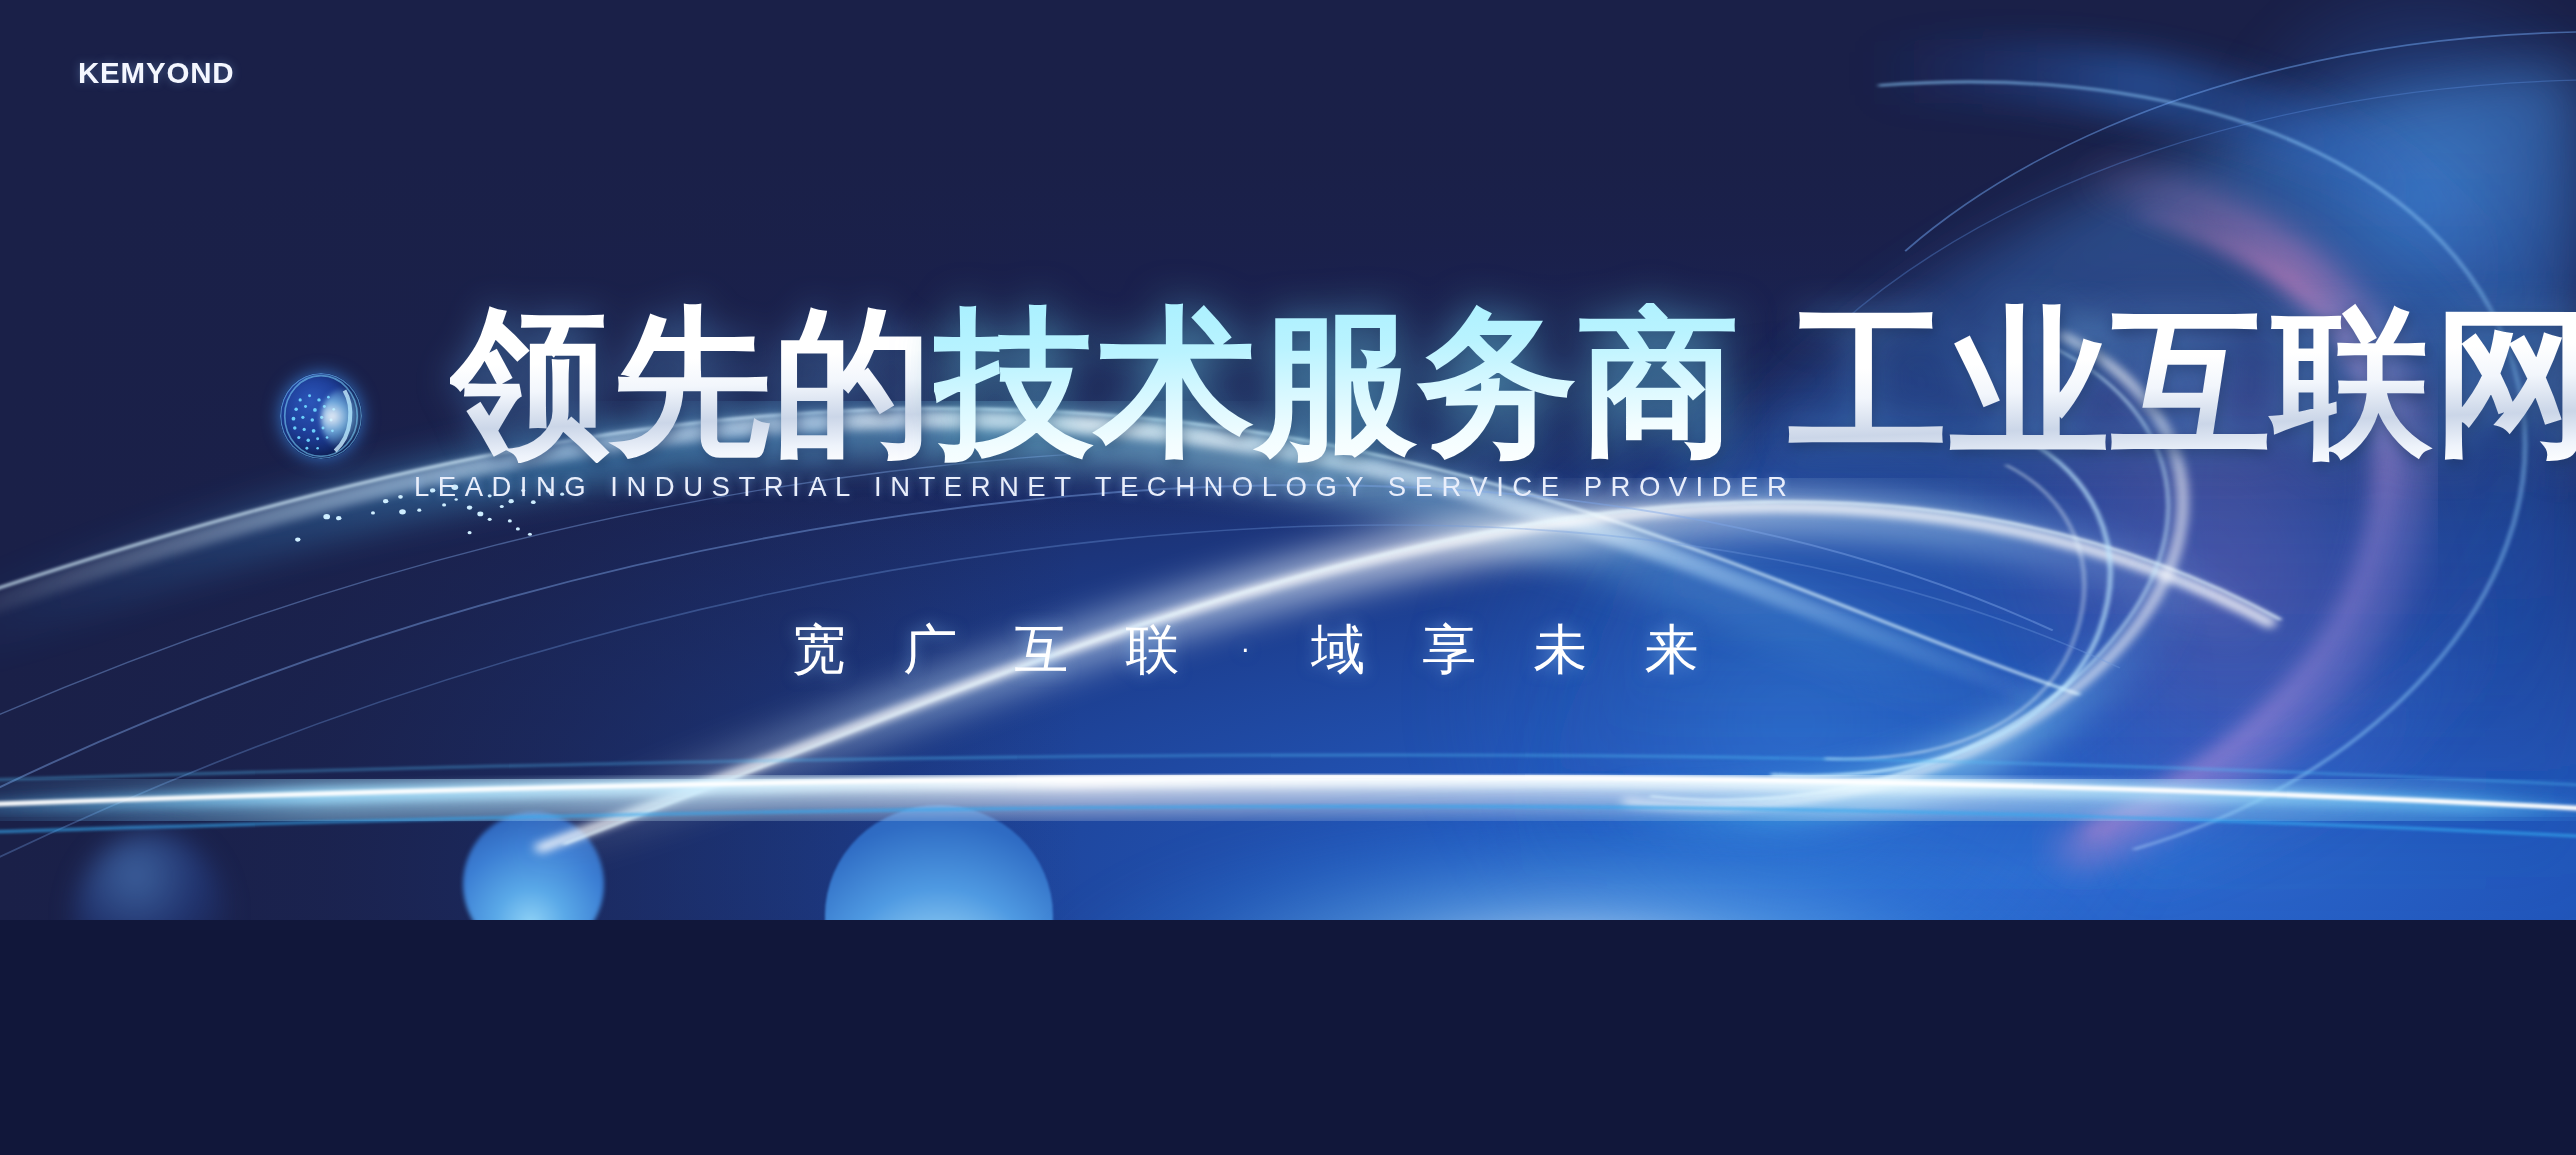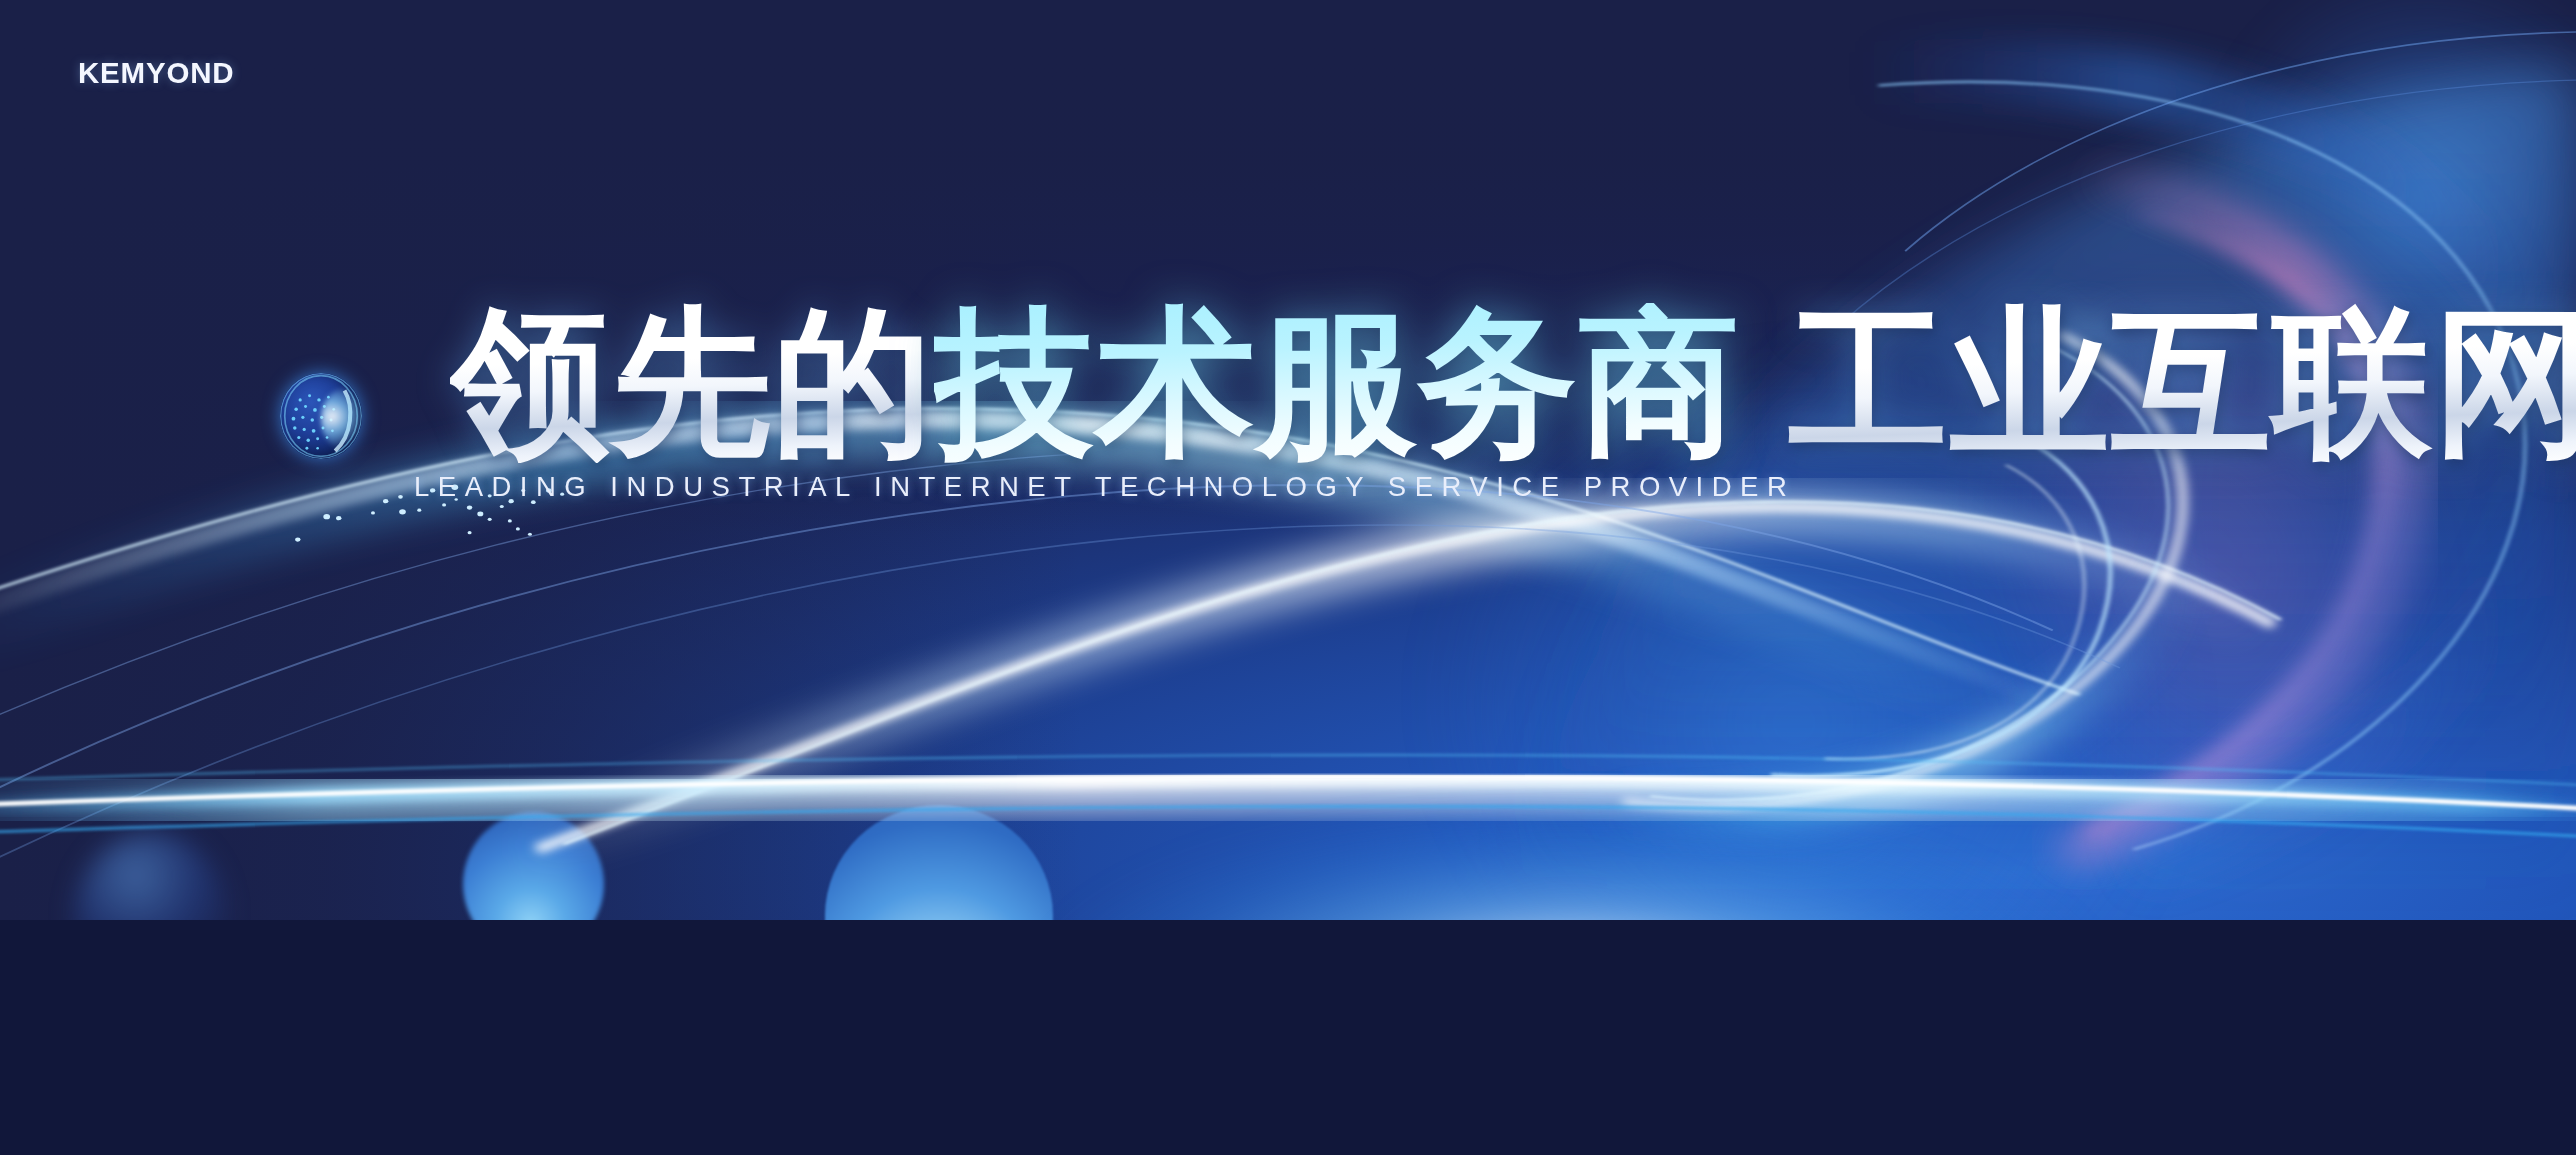--- a/index.html
+++ b/index.html
@@ -331,15 +331,16 @@
   </div>
 
   <div class="logo">KEMYOND</div>
 
   <div class="headline">
     <span class="seg seg-white">领先的</span><span class="seg seg-cyan">技术服务商</span><span class="seg seg-white">工业互联网</span>
   </div>
 
   <div class="subtitle-en">LEADING INDUSTRIAL INTERNET TECHNOLOGY SERVICE PROVIDER</div>
 
+  <div class="tagline">宽 广 互 联 · 域 享 未 来</div>
 
 </div>
 
 
 </body></html>

